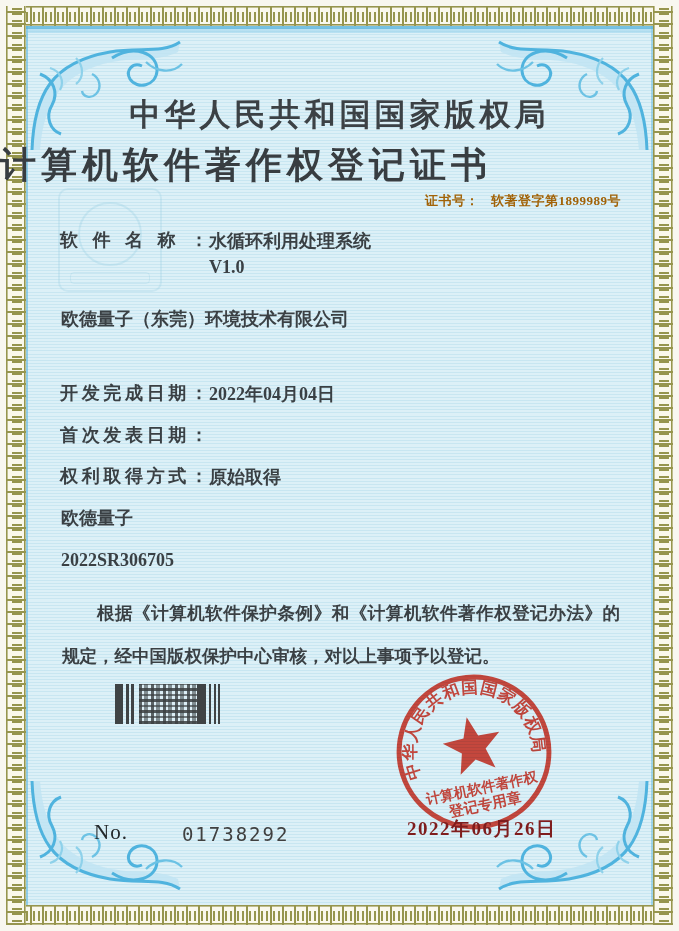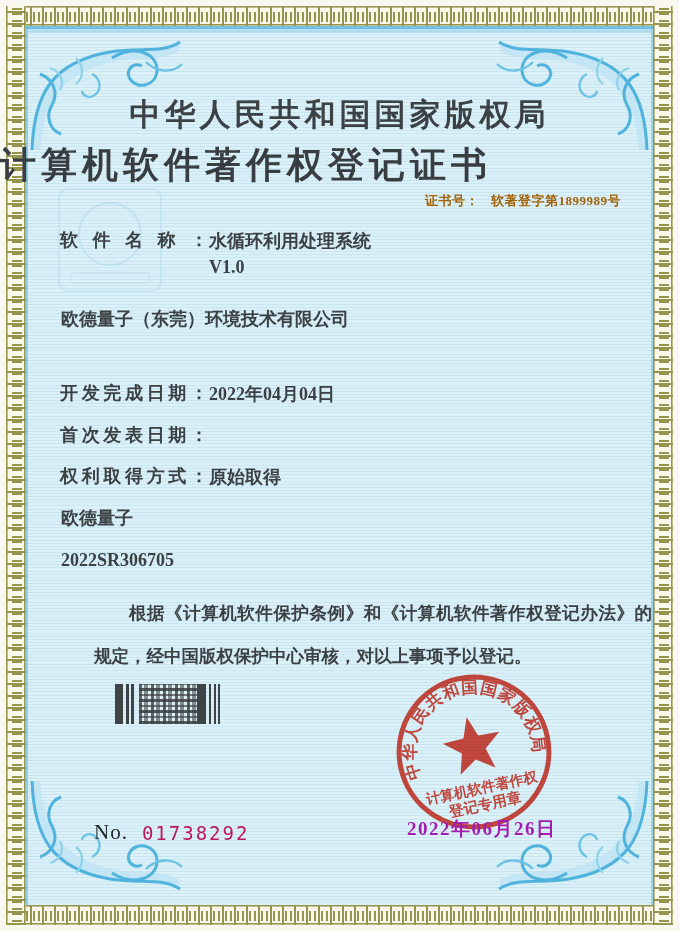--- a/index.html
+++ b/index.html
@@ -53,40 +53,40 @@
   .certno{position:absolute;right:58px;top:192px;font-size:13px;font-weight:700;
     color:#a16207;letter-spacing:.5px;}
   .certno .lbl{margin-right:12px;}
   .row{position:absolute;left:60px;display:flex;align-items:flex-start;
     font-size:18px;font-weight:700;color:#3a4044;}
   .row .lbl{width:148px;text-align:justify;text-align-last:justify;flex:none;}
   .row .val{margin-left:1px;line-height:26px;}
   .r0{top:228px}.r1{top:306px}.r2{top:381px}.r3{top:423px}.r4{top:464px}.r5{top:505px}.r6{top:547px}
   .statement{position:absolute;left:62px;top:592px;width:558px;
     font-size:17.5px;font-weight:700;color:#3a4044;line-height:2.45;
-    text-indent:2em;text-align:justify;margin-left:32px;}
+    text-indent:2em;text-align:justify;}
   
   .barcode{position:absolute;left:115px;top:684px;width:106px;height:40px;display:flex;}
   .bc-left{width:24px;height:100%;
     background:linear-gradient(90deg,#3f4345 0 8px,transparent 8px 11px,#3f4345 11px 14px,transparent 14px 16px,#3f4345 16px 19px,transparent 19px 24px);}
   .bc-mid{width:58px;height:100%;
     background-image:
       repeating-linear-gradient(0deg,rgba(58,62,64,.85) 0 3px,rgba(255,255,255,0) 3px 6px,rgba(58,62,64,.65) 6px 8px,rgba(255,255,255,0) 8px 11px),
       repeating-linear-gradient(90deg,rgba(58,62,64,.8) 0 3px,rgba(222,238,245,.8) 3px 5px,rgba(58,62,64,.55) 5px 9px,rgba(222,238,245,.7) 9px 12px);}
   .bc-right{width:24px;height:100%;
     background:linear-gradient(90deg,#3f4345 0 9px,transparent 9px 12px,#3f4345 12px 14px,transparent 14px 17px,#3f4345 17px 19px,transparent 19px 21px,#3f4345 21px 23px,transparent 23px 24px);}
   
   .seal{position:absolute;left:388px;top:666px;width:172px;height:172px;
     mix-blend-mode:multiply;opacity:.92;}
   .issue-date{position:absolute;left:407px;top:816px;font-size:19px;font-weight:700;
-    color:#a21caf;letter-spacing:1.5px;}
-  .serial{position:absolute;left:94px;top:820px;display:flex;align-items:center;}
+    color:#7f1d1d;letter-spacing:1.5px;}
+  .serial{position:absolute;left:94px;top:820px;display:flex;align-items:flex-end;gap:40px;}
   .serial .no{font-size:21px;color:#24282b;letter-spacing:1px;}
   .serial .digits{margin-left:14px;font-family:"DejaVu Sans Mono","Liberation Mono",monospace;
-    font-size:19px;color:#be185d;letter-spacing:2px;}
+    font-size:19px;color:#404040;letter-spacing:2px;}
   .corners{position:absolute;left:0;top:0;pointer-events:none;}
 </style>
 </head>
 <body>
 
 <div class="paper"></div>
 
 <div class="gk h top"></div>
 <div class="gk h bottom"></div>
 <div class="gk v left"></div>

